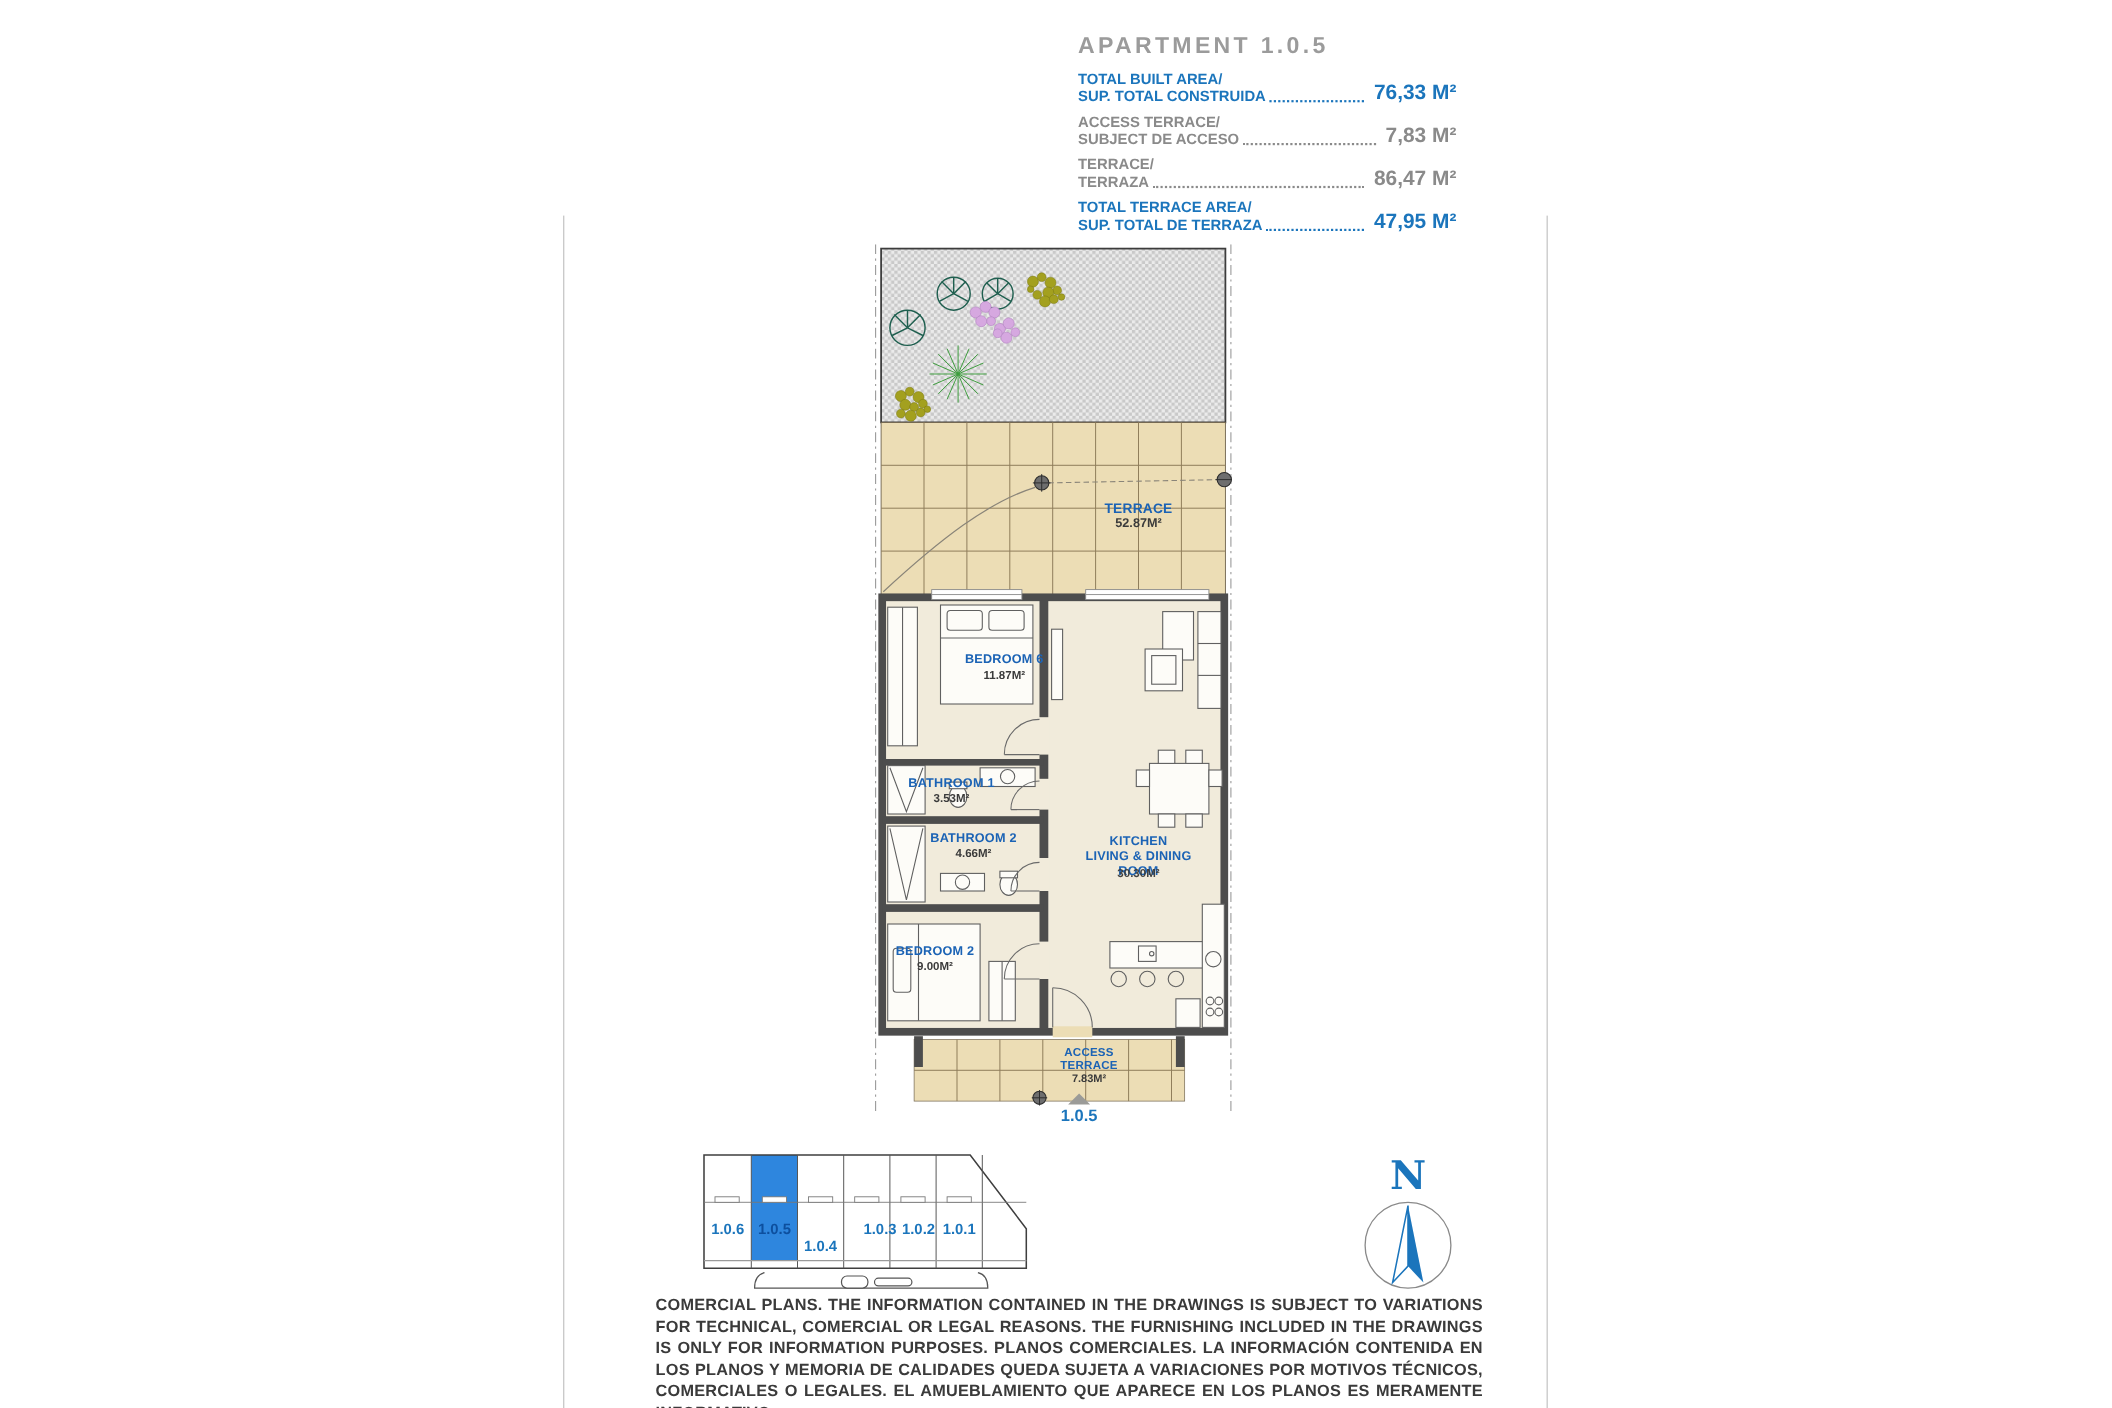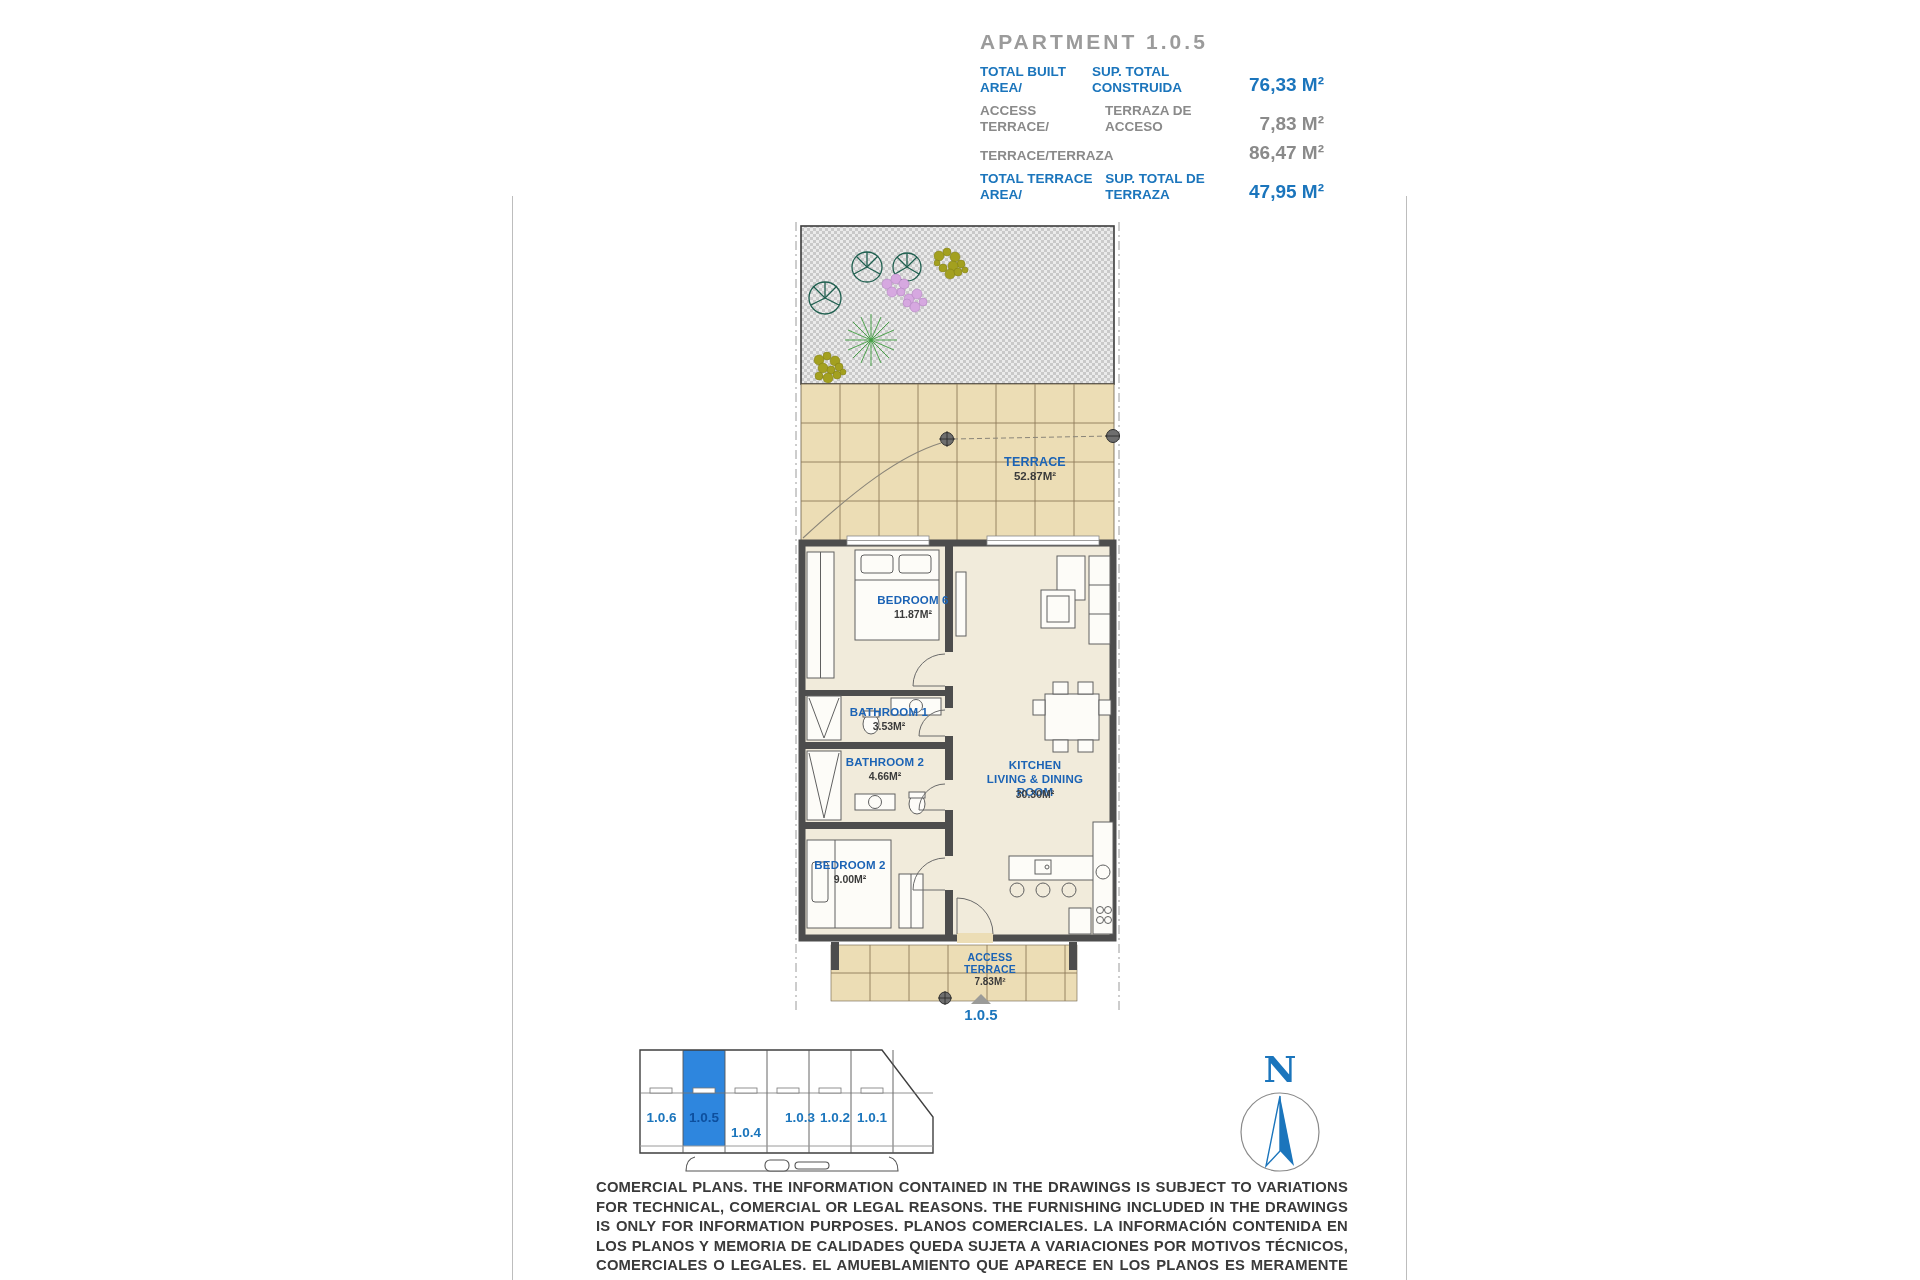--- a/index.html
+++ b/index.html
@@ -3,21 +3,21 @@
 <meta charset="utf-8">
 <style>
   html,body{margin:0;padding:0;background:#ffffff;}
   .page{position:relative;width:1920px;height:1280px;background:#fff;overflow:hidden;
         font-family:"Liberation Sans",sans-serif;border-radius:23px;}
   .vline{position:absolute;top:196px;width:1px;height:1084px;background:#bdbdbd;}
   
   .hdr{position:absolute;left:980px;top:30px;width:344px;}
   .hdr-title{color:#9b9b9b;font-size:21px;font-weight:600;letter-spacing:3px;margin-bottom:10px;}
   .hrow{display:flex;align-items:flex-end;margin-bottom:7px;}
-  .hlabels{flex:1;display:flex;}
+  .hlabels{flex:1;display:flex;flex-direction:column;}
   .hl1{font-size:13.5px;font-weight:bold;line-height:16px;}
   .hl2line{display:flex;align-items:flex-end;font-size:13.5px;font-weight:bold;line-height:16px;}
   .dots{flex:1;border-bottom:2px dotted currentColor;margin:0 3px 3px 3px;height:1px;}
   .hval{font-size:19px;font-weight:bold;margin-left:6px;white-space:nowrap;}
   .row-blue{color:#1b75bc;}
   .row-gray{color:#8a8a8a;}
   
   .plan{position:absolute;left:795px;top:222px;width:325px;height:818px;}
   .plan svg{position:absolute;left:0;top:0;}
   .rlabel{position:absolute;text-align:center;font-weight:bold;line-height:1.18;pointer-events:none;}
@@ -62,21 +62,21 @@
             <span class="dots"></span>
           </div>
       </div>
       <div class="hval">76,33 M²</div>
     </div>
 
     <div class="hrow row-gray">
       <div class="hlabels">
         <div class="hl1">ACCESS TERRACE/</div>
         <div class="hl2line">
-            <span>TERRAZA DE ACCESO</span>
+            <span>SUBJECT DE ACCESO</span>
             <span class="dots"></span>
           </div>
       </div>
       <div class="hval">7,83 M²</div>
     </div>
 
     <div class="hrow row-gray">
       <div class="hlabels">
         <div class="hl1">TERRACE/</div>
         <div class="hl2line">
@@ -341,21 +341,21 @@
     </svg>
 
     <div class="rlabel t-label" style="left:178px;top:233px;width:124px;">
       <span class="nm">TERRACE</span>
       <span class="ar">52.87M²</span>
     </div>
     <div class="rlabel" style="left:56px;top:372px;width:124px;">
       <span class="nm">BEDROOM 6</span>
       <span class="ar">11.87M²</span>
     </div>
-    <div class="rlabel" style="left:32px;top:484px;width:124px;">
+    <div class="rlabel" style="left:8px;top:484px;width:124px;">
       <span class="nm">BATHROOM 1</span>
       <span class="ar">3.53M²</span>
     </div>
     <div class="rlabel" style="left:28px;top:534px;width:124px;">
       <span class="nm">BATHROOM 2</span>
       <span class="ar">4.66M²</span>
     </div>
     <div class="rlabel" style="left:-7px;top:637px;width:124px;">
       <span class="nm">BEDROOM 2</span>
       <span class="ar">9.00M²</span>

